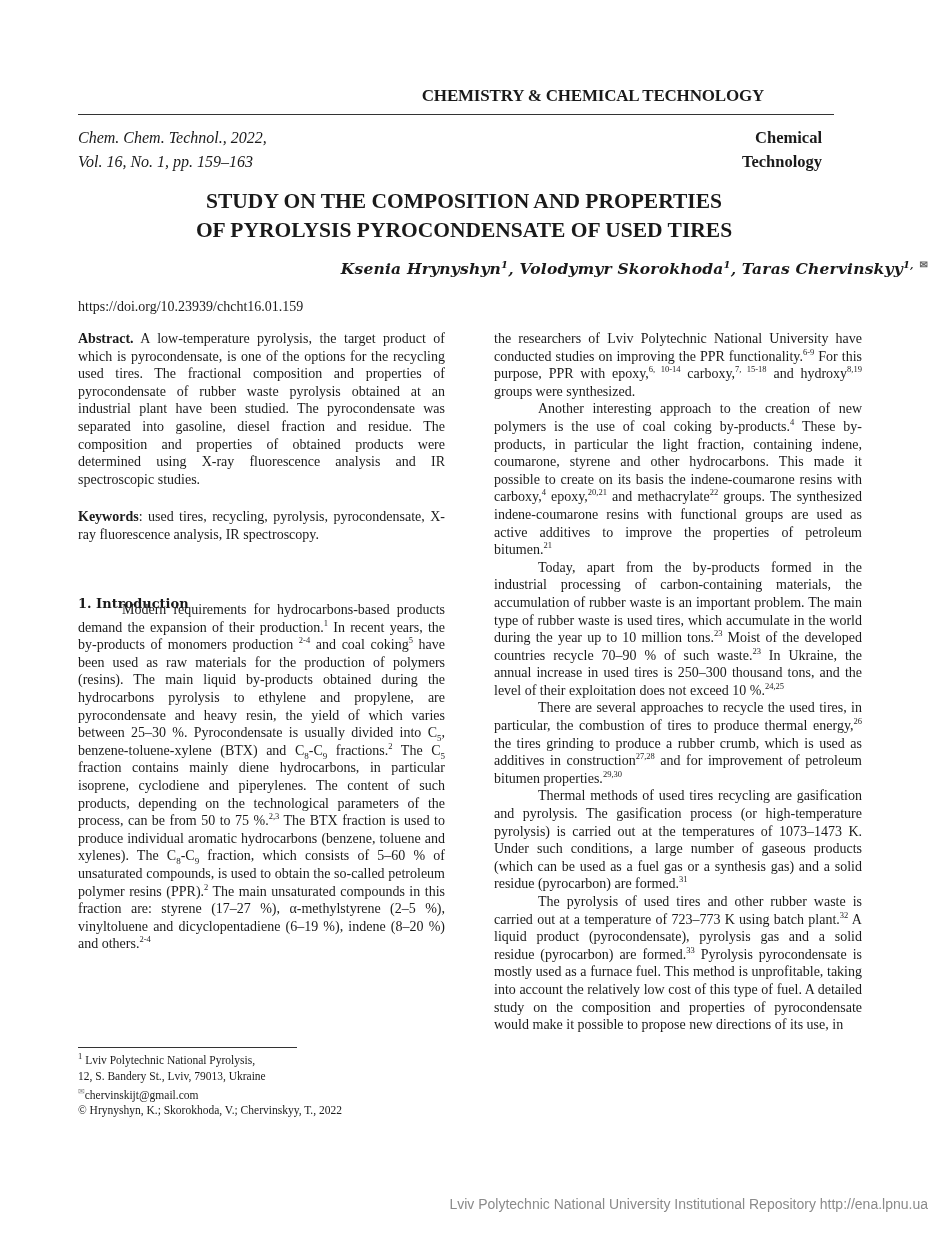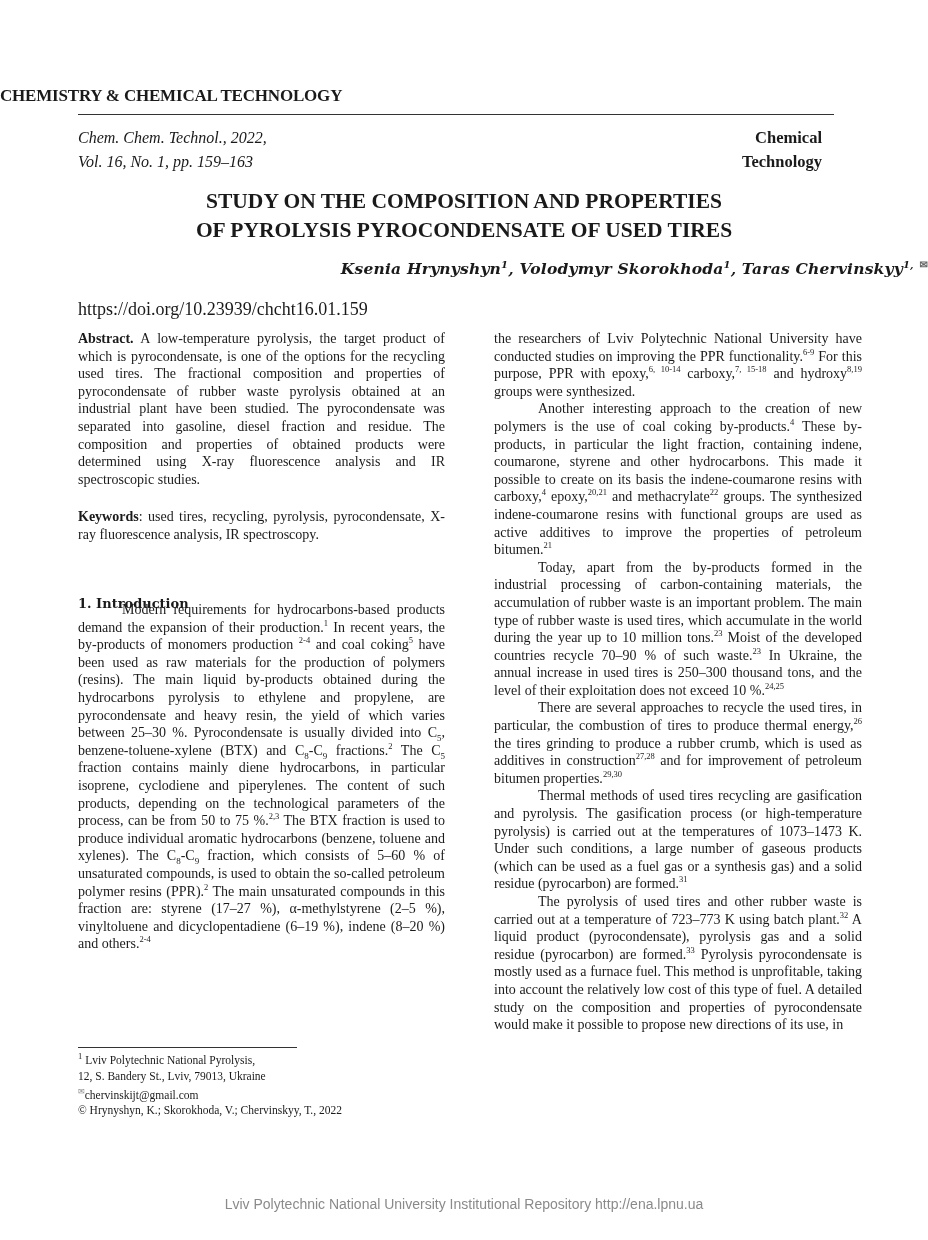--- a/index.html
+++ b/index.html
@@ -1,44 +1,44 @@
 <!DOCTYPE html>
 <html><head>
 <meta charset="utf-8">
 <style>
   html, body { margin:0; padding:0; background:#ffffff; }
   body { width:928px; height:1240px; position:relative; overflow:hidden; color:#1a1a1a;
          font-family:"Liberation Serif", "DejaVu Serif", serif; }
   .abs { position:absolute; }
-  .journal-header { left:0; width:764px; top:86px; text-align:left; font-weight:bold; font-size:17px; letter-spacing:-0.2px; }
+  .journal-header { left:0; width:764px; top:86px; text-align:right; font-weight:bold; font-size:17px; letter-spacing:-0.2px; }
   .header-rule { left:78px; width:756px; top:114px; height:1px; background:#333; }
   .cite-left { left:78px; top:126px; font-style:italic; font-size:16px; line-height:24px; }
   .cite-right { right:106px; top:126px; font-weight:bold; font-size:16.5px; line-height:24px; text-align:right; }
   .title { left:0; width:928px; top:187px; text-align:center; font-weight:bold; font-size:21.5px; line-height:29px; }
   .authors { left:0; width:928px; top:259px; text-align:right; font-style:italic; font-weight:bold; font-size:15.5px;
              font-family:"DejaVu Serif", serif; letter-spacing:0.2px; }
   .authors sup { font-size:10px; }
   .env { font-size:10px; color:#666; font-style:normal; vertical-align:super; }
-  .doi { left:78px; top:299px; font-size:18px; }
+  .doi { left:78px; top:299px; font-size:14px; }
   .col { font-size:14px; line-height:17.6px; text-align:justify; }
   .col-left { left:78px; width:367px; }
   .col-right { left:467px; width:368px;margin-left:27px; }
   .p { margin:0; }
   .ind { text-indent:44px; }
   sup { font-size:8.5px; line-height:0; }
   sub { font-size:9px; line-height:0; }
   .abstract { top:330px; }
   .keywords { top:508px; }
   .section-h { left:78px; top:568px; font-weight:bold; font-size:13px; font-family:"DejaVu Serif", serif;margin-top:28px; }
   .intro { top:601px; }
   .fn-rule { left:78px; top:1047px; width:219px; height:1px; background:#333; }
   .footnote { left:78px; top:1053px; font-size:11.5px; line-height:15.5px; }
   .footnote .env2 { font-size:8px; color:#888; vertical-align:super; }
   .right-top { top:330px; }
-  .footer { left:0; width:928px; top:1196px; text-align:center; font-family:"Liberation Sans", sans-serif; color:#8a8a8a; font-size:14px; }
+  .footer { left:0; width:928px; top:1196px; text-align:right; font-family:"Liberation Sans", sans-serif; color:#8a8a8a; font-size:14px; }
   b.lbl { font-weight:bold; }
 </style>
 </head>
 <body>
 
 <div class="abs journal-header">CHEMISTRY &amp; CHEMICAL TECHNOLOGY</div>
 <div class="abs header-rule"></div>
 
 <div class="abs cite-left">
   <div>Chem. Chem. Technol., 2022,</div>

